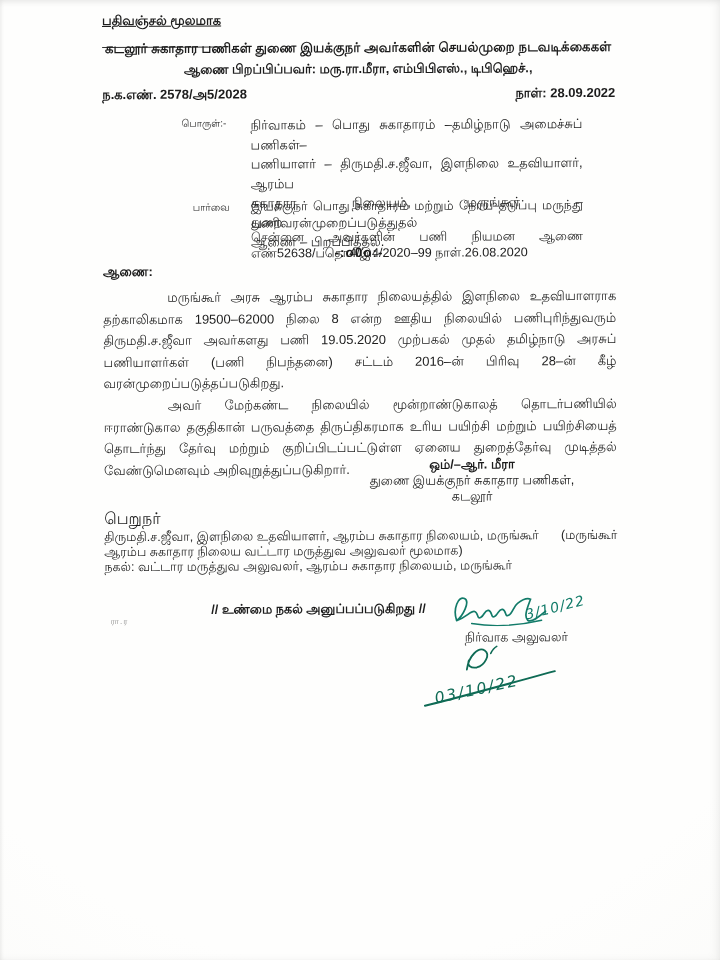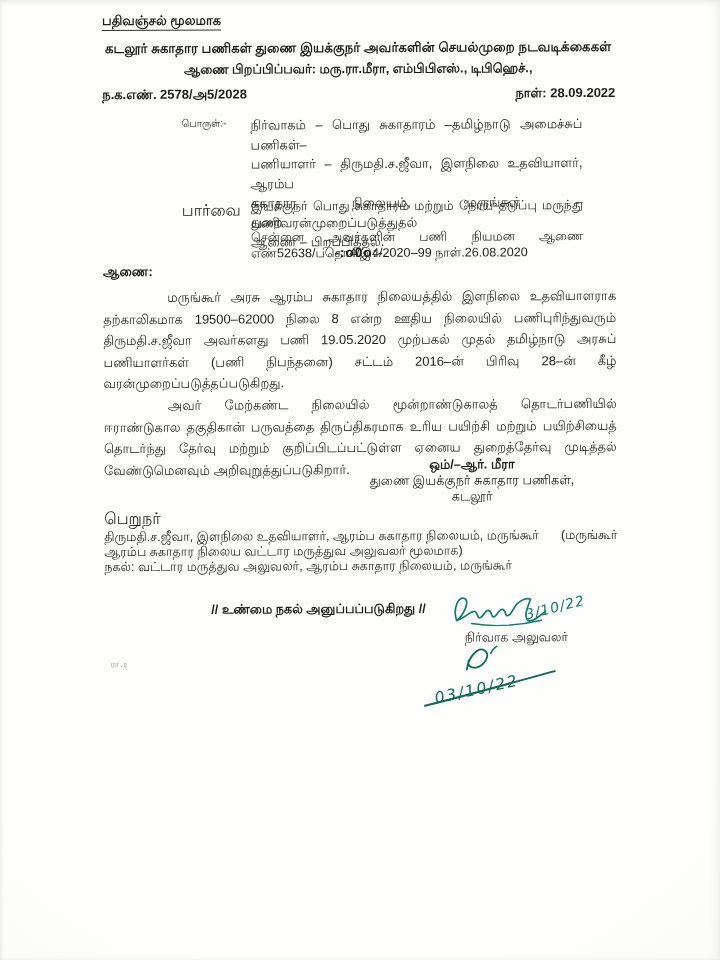--- a/index.html
+++ b/index.html
@@ -14,47 +14,47 @@
     box-shadow:inset -4px 0 8px rgba(0,0,0,0.045), inset 0 3px 5px rgba(0,0,0,0.05), inset 2px 0 3px rgba(0,0,0,0.03);
     color:#222;
   }
   .content{
     position:absolute;inset:0;
     transform:rotate(-0.25deg);
   }
   .abs{position:absolute;}
   .postal{
     left:104px;top:12px;font-size:13px;font-weight:bold;
-    border-bottom:1.2px solid #333;padding-bottom:0;color:#1e1e1e;
+    border-bottom:1.2px solid #333;padding-bottom:17px;color:#1e1e1e;text-decoration:underline;
   }
   .head-center{left:0;right:0;top:40px;text-align:center;color:#1c1c1c;}
   .head-line1{font-size:13.2px;font-weight:bold;letter-spacing:.1px;}
   .head-line2{font-size:12.8px;font-weight:bold;margin-top:4px;}
   .ref-row{
     left:104px;width:513px;top:86px;display:flex;justify-content:space-between;
     font-size:13px;font-weight:bold;color:#1c1c1c;
   }
   .subject-label{left:183px;top:117px;font-size:10px;color:#1e1e1e;}
   .subject-lines{left:252px;width:332px;top:115px;font-size:13px;line-height:19.5px;color:#1c1c1c;}
   .subject-lines .jl{text-align:justify;text-align-last:justify;}
-  .ref-label{left:183px;top:201px;font-size:16px;color:#1e1e1e;}
+  .ref-label{left:194px;top:201px;font-size:10px;color:#1e1e1e;}
   .ref-lines{left:252px;width:332px;top:199px;font-size:12.6px;line-height:15.6px;color:#1c1c1c;}
   .ref-lines .jl{text-align:justify;text-align-last:justify;}
   .separator{left:0;right:0;top:245px;text-align:center;font-size:13.5px;font-weight:bold;letter-spacing:1px;color:#1b1b1b;}
   .order-heading{left:104px;top:263px;font-size:13px;font-weight:bold;color:#1c1c1c;}
   .body-paras{left:104px;width:513px;top:286px;font-size:13px;line-height:21.6px;color:#1e1e1e;}
   .body-paras p{margin:0;text-align:justify;text-indent:64px;}
   .signatory{left:368px;width:208px;top:457px;text-align:center;font-size:12.8px;line-height:15.8px;color:#1b1b1b;}
   .signatory .sg-name{font-weight:bold;}
   .recipient-label{left:104px;top:509px;font-size:16px;color:#1d1d1d;}
   .rec-line1{left:104px;width:513px;top:529px;display:flex;justify-content:space-between;font-size:12.6px;color:#1d1d1d;}
   .rec-line2{left:104px;top:544px;font-size:12.6px;color:#1d1d1d;}
   .rec-line3{left:104px;top:559px;font-size:12.6px;color:#1d1d1d;}
   .true-copy{left:62px;width:512px;top:601px;text-align:center;font-size:12.8px;font-weight:bold;color:#1c1c1c;}
-  .margin-note{left:110px;top:659px;font-size:8px;letter-spacing:1px;color:#8a8a8a;text-align:right;}
+  .margin-note{left:110px;top:616px;font-size:8px;letter-spacing:1px;color:#8a8a8a;text-align:right;}
   .admin-officer{left:448px;top:631px;font-size:12.6px;color:#1d1d1d;padding-left:16px;}
   .hand{font-family:"DejaVu Sans",sans-serif;font-style:italic;}
   .hand-date1{left:524px;top:600px;font-size:14px;transform:rotate(-14deg);letter-spacing:1px;}
   .hand-date2{left:433px;top:681px;font-size:15.5px;transform:rotate(-12deg);letter-spacing:2px;}
   .sig1{left:449px;top:591px;}
   .sig2{left:414px;top:642px;}
 </style>
 </head>
 <body>
 

